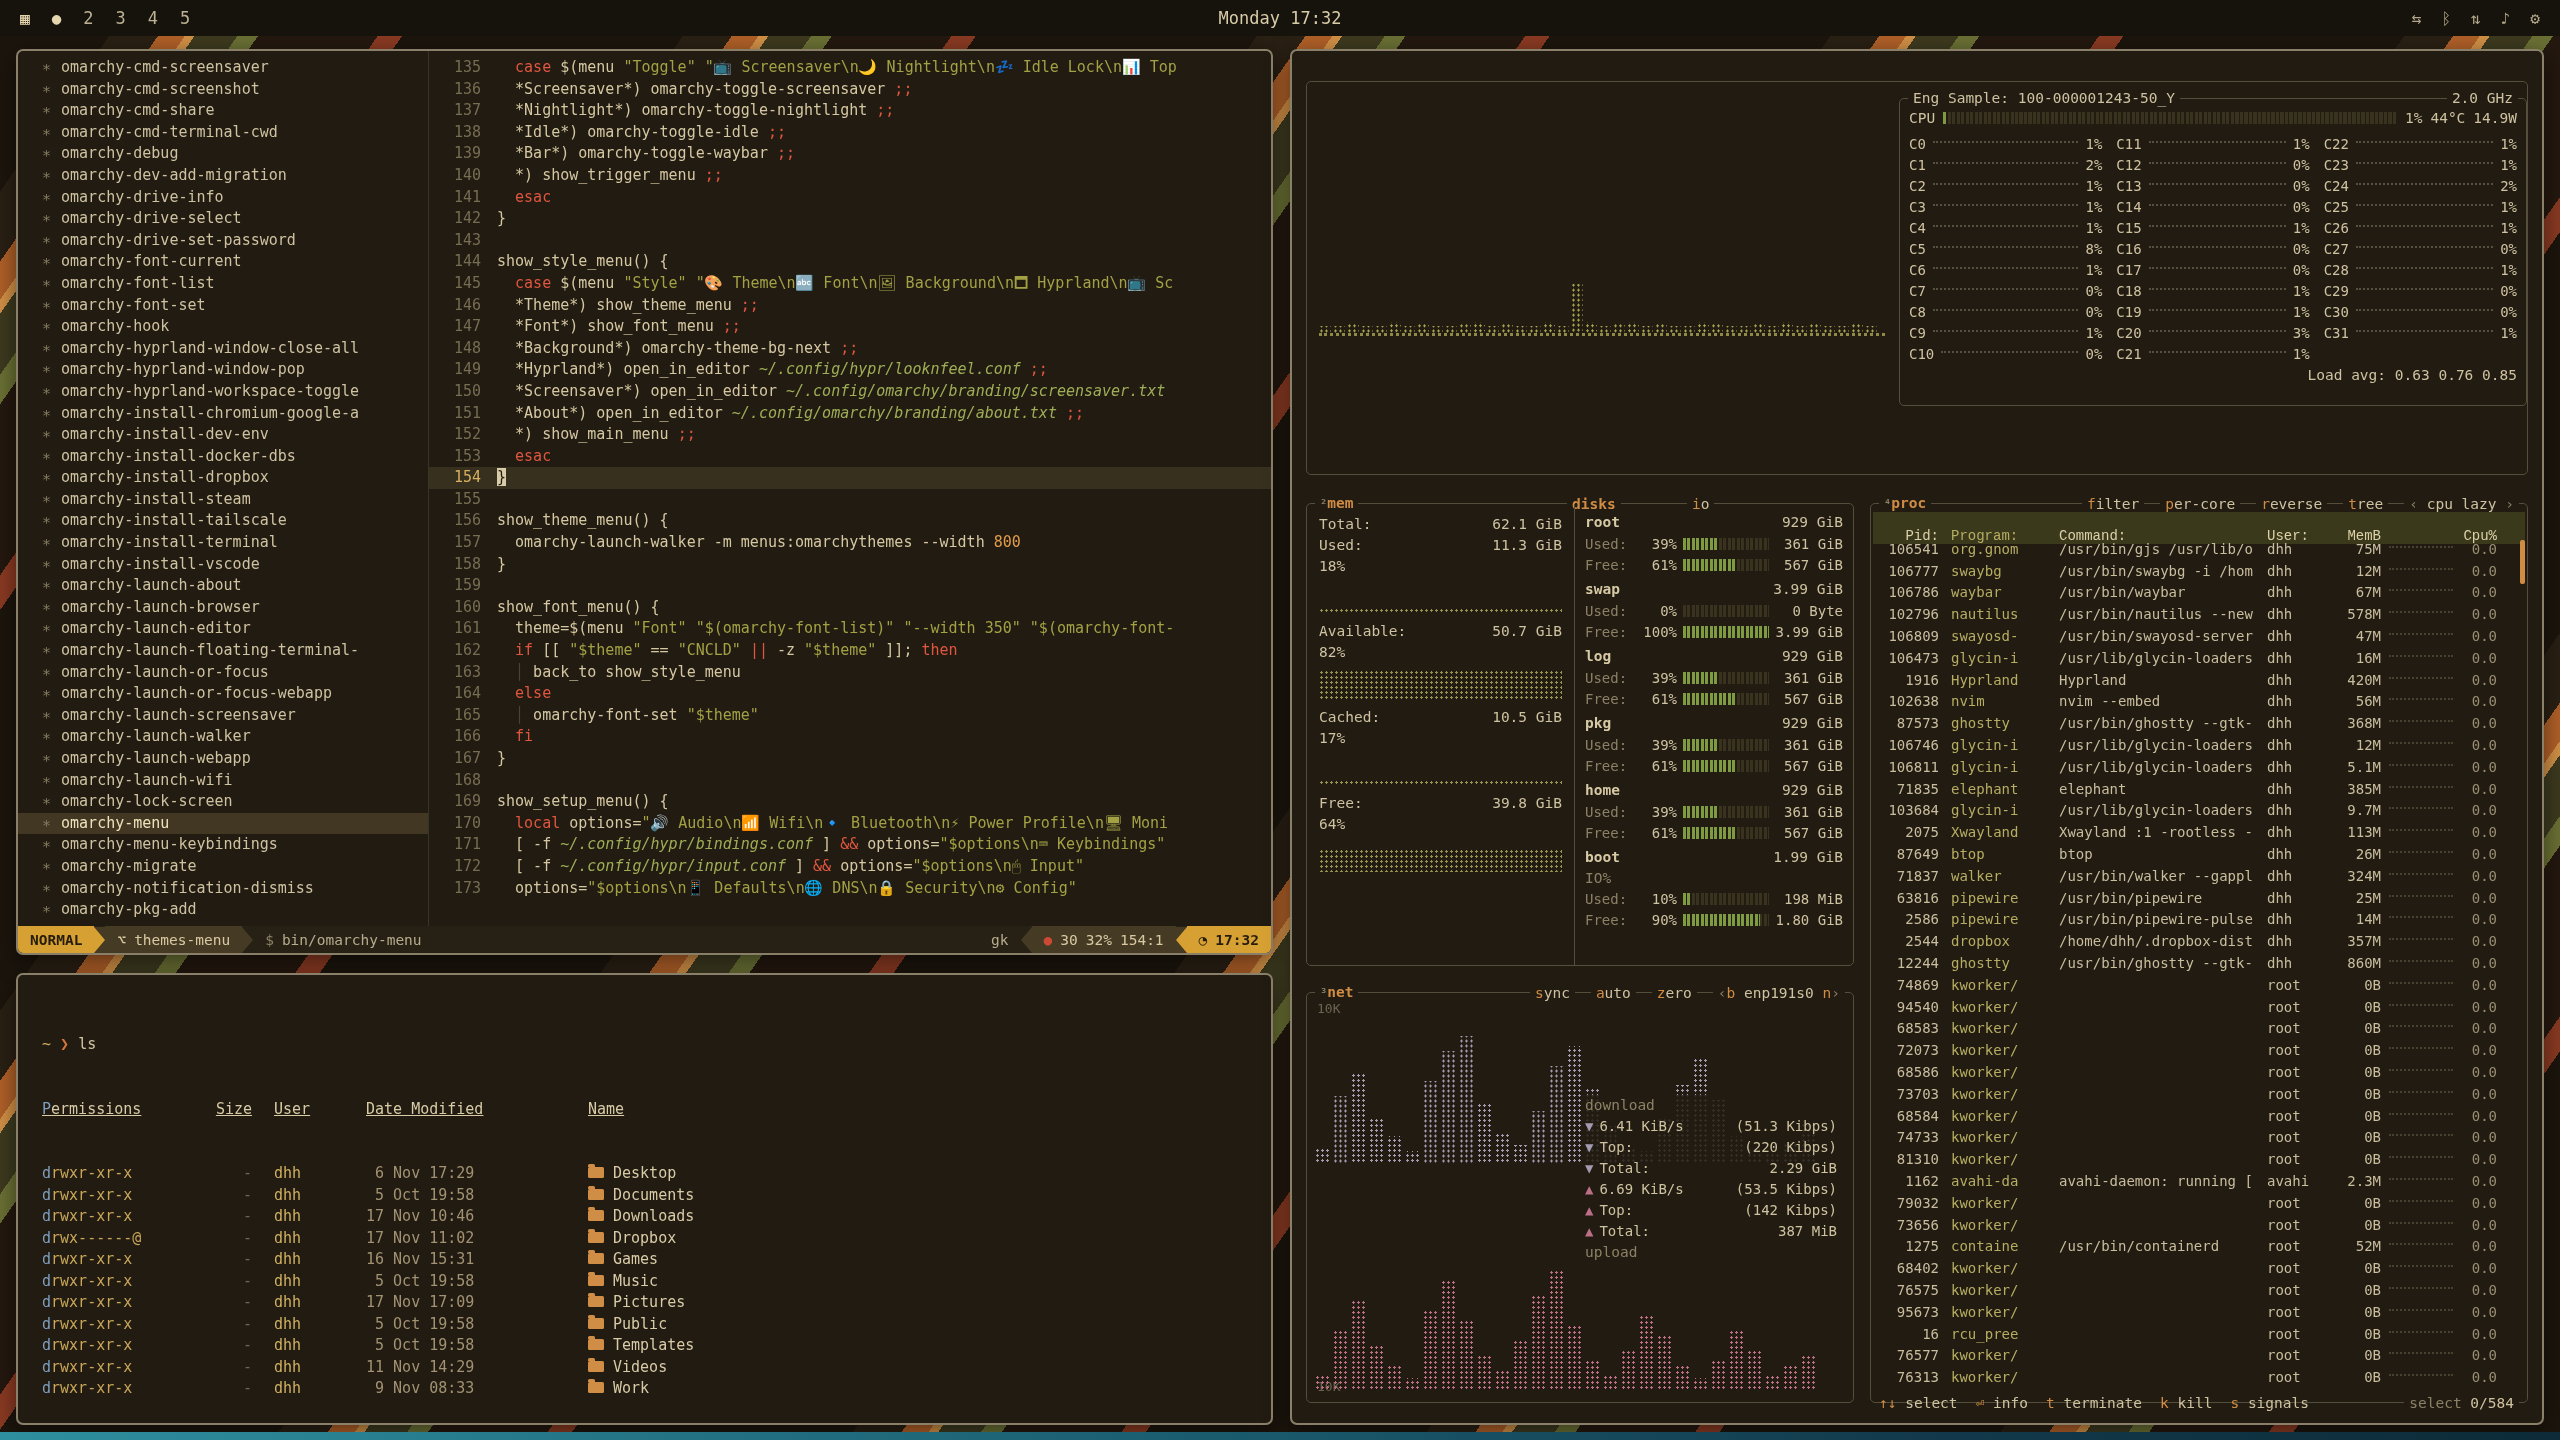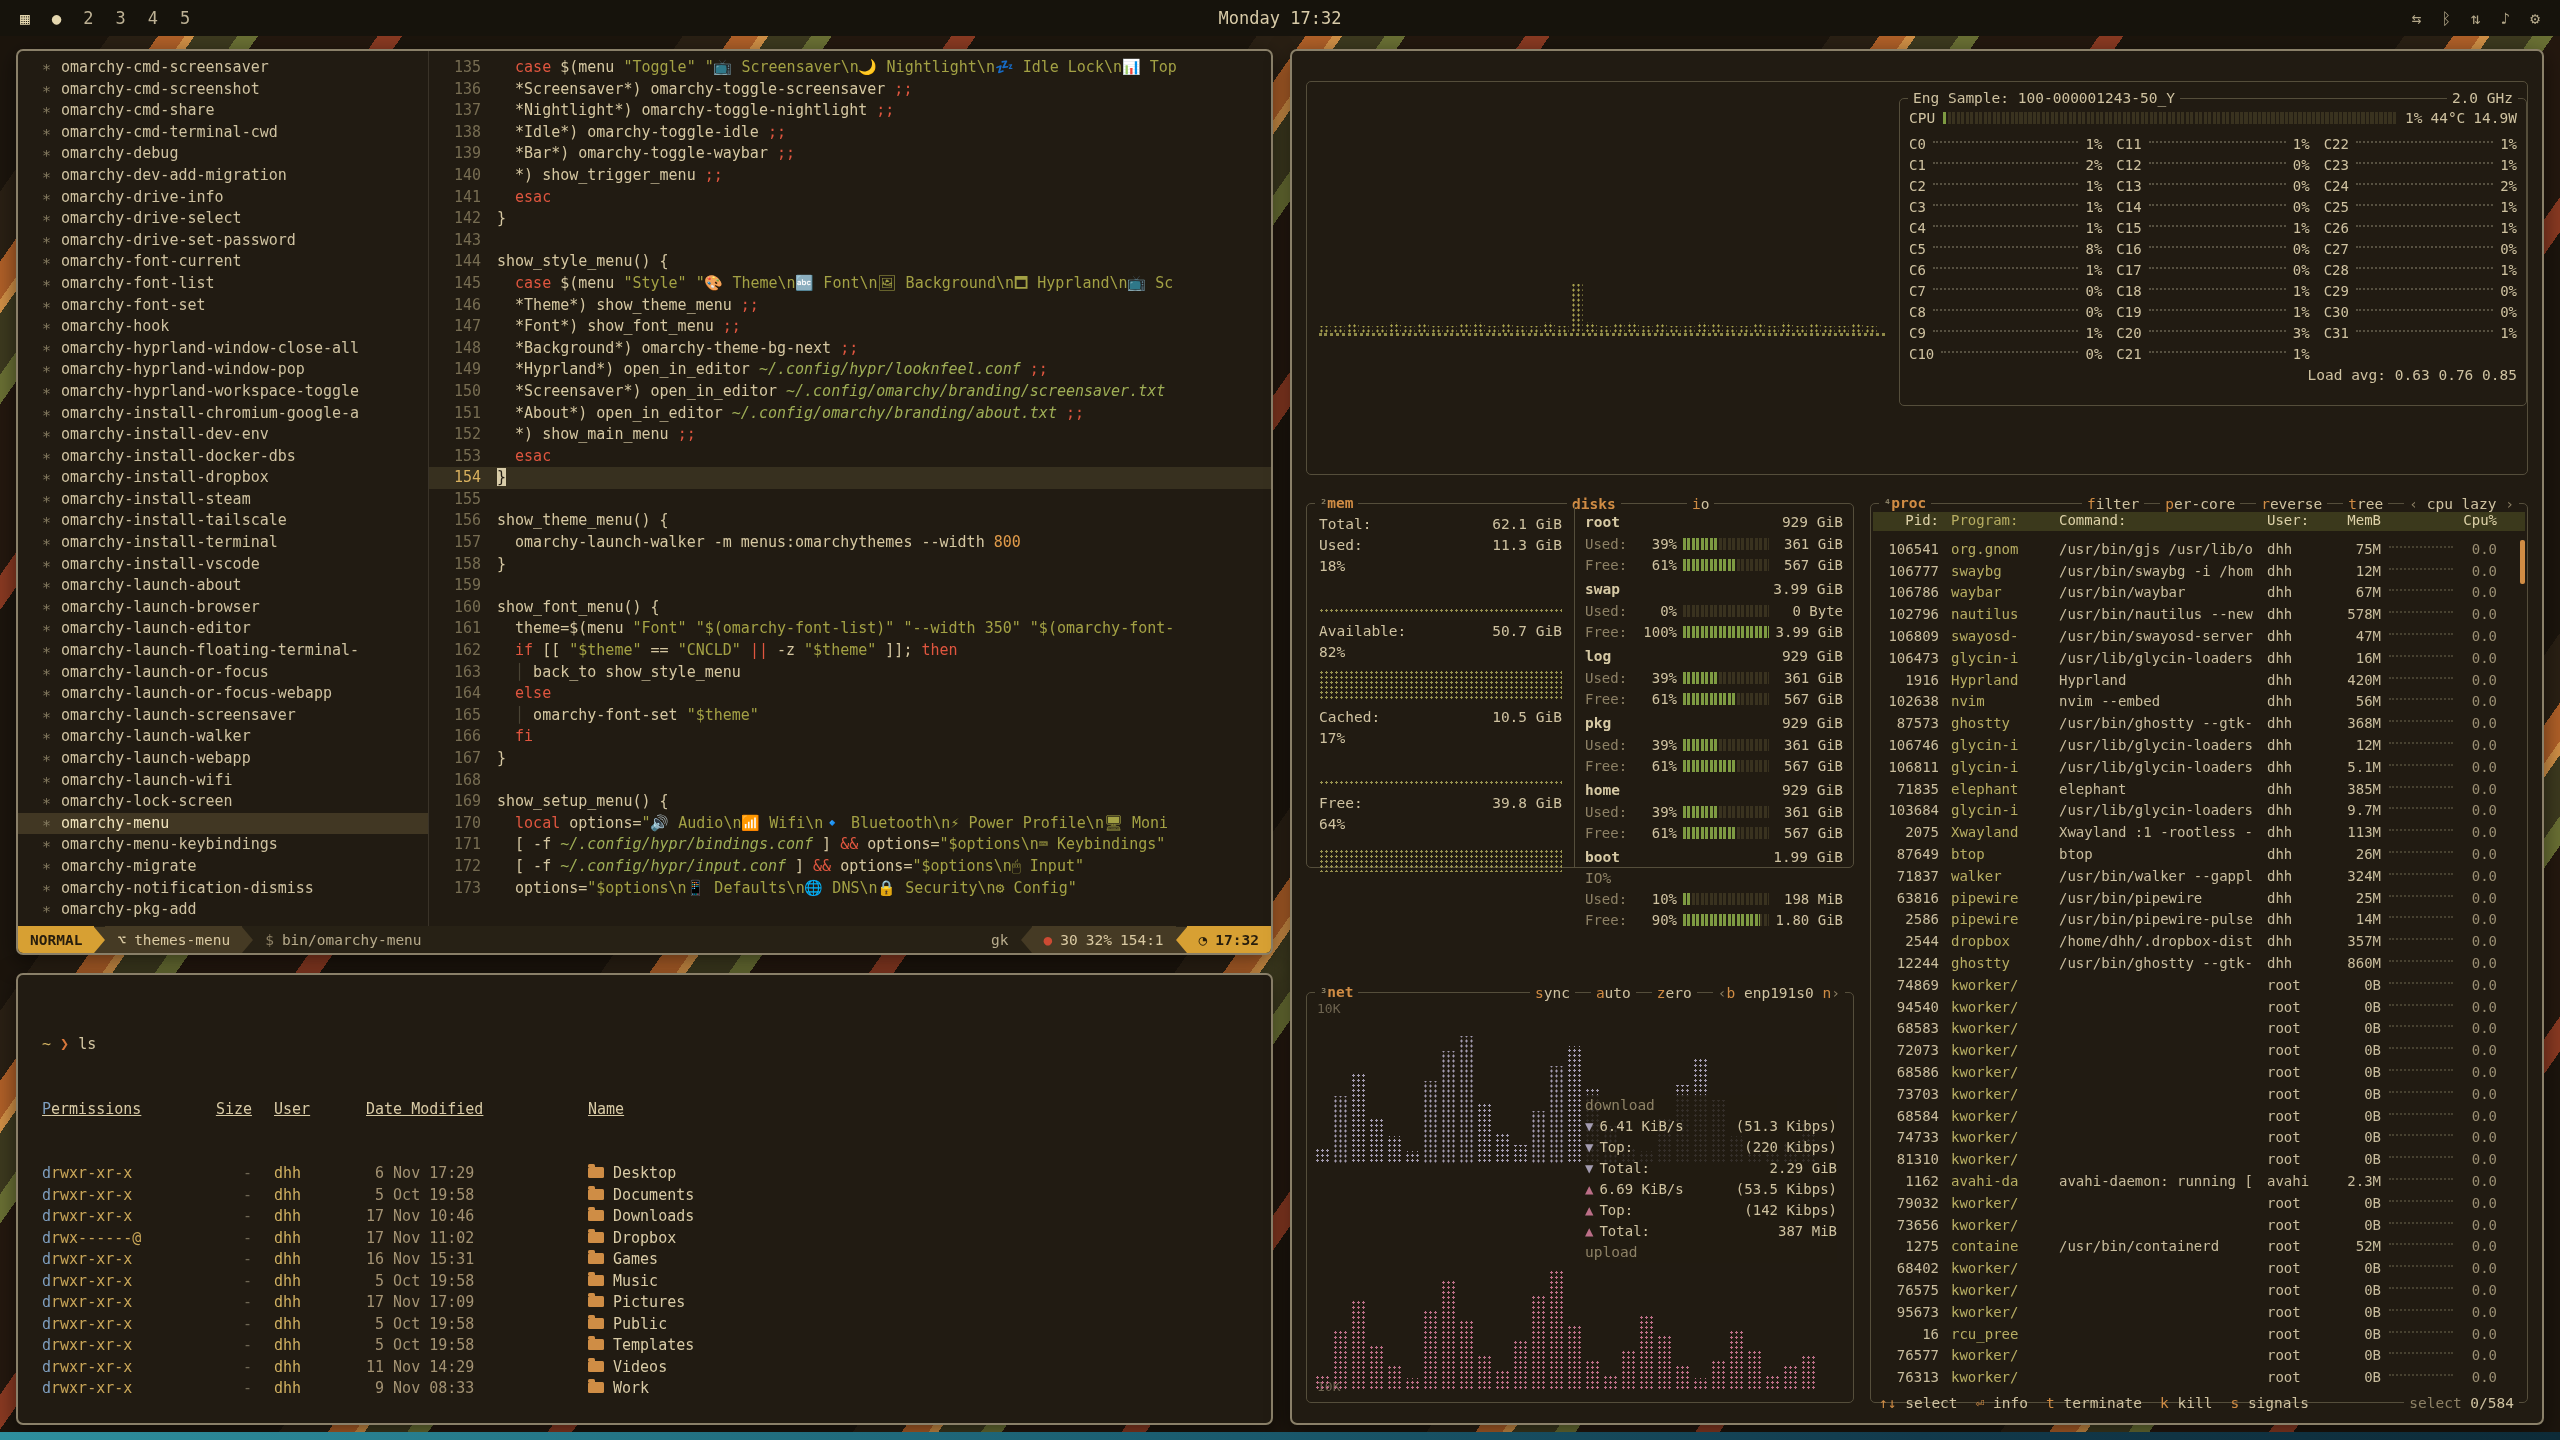--- a/index.html
+++ b/index.html
@@ -106,21 +106,21 @@
   .h-meter { position:relative; height:12px; background:#39321f; flex:1; }
   .h-meter .fill { position:absolute; left:0; top:0; bottom:0; background:#7e9b42; }
   .h-meter::after { content:""; position:absolute; inset:0;
     background:repeating-linear-gradient(90deg, transparent 0 3px, #211b12 3px 4.5px); }
   #cores { display:grid; grid-template-rows:repeat(11,21px); grid-auto-flow:column;
     grid-auto-columns:1fr; column-gap:14px; margin-top:4px; }
   .core { display:flex; align-items:center; font-size:14px; }
   .leader { flex:1; border-bottom:2px dotted #565040; margin:0 7px 4px; }
   .load-row { text-align:right; height:22px; line-height:22px; }
 
-  #memdisk-box { left:14px; top:452px; width:548px; height:365px; }
+  #memdisk-box { left:14px; top:452px; width:548px; height:463px; }
   #mem-pane { position:absolute; left:0; top:0; bottom:0; width:267px; padding:10px 12px; }
   #disk-pane { position:absolute; left:267px; top:0; bottom:0; right:0;
     border-left:1.5px solid #554e3b; padding:8px 10px; }
   .kv { display:flex; justify-content:space-between; height:21px; line-height:21px; }
   .pct-row { height:20px; line-height:20px; color:#cfc2a0; }
   .mgraph { height:36px; position:relative; margin:2px 0 7px; }
   .mgraph .vfill { position:absolute; left:0; right:0; bottom:0; color:#97914f;
     background-image:radial-gradient(currentColor 1.2px, transparent 1.4px);
     background-size:5px 5px; }
   .disk-sec { margin-bottom:4px; }
@@ -141,22 +141,22 @@
   #up-bars { position:absolute; left:8px; right:8px; bottom:12px; height:200px;
     display:flex; align-items:flex-end; gap:3px; }
   #up-bars .bar { color:#bd6f88; width:15px; }
   #net-info { position:absolute; left:278px; top:102px; width:252px; background:rgba(33,27,18,.85); }
   .net-row { display:flex; height:21px; line-height:21px; font-size:14px; }
   .net-row .na { margin-left:6px; }
   .net-row .nb { margin-left:auto;text-align:center; }
   .net-title { color:#8d8165; height:21px; line-height:21px; }
 
   #proc-box { left:578px; top:452px; right:14px; height:900px; }
-  #proc-head { position:absolute; left:2px; right:2px; top:8px; height:19px;
-    background:#3b391c; color:#ddd1a8; display:flex; align-items:flex-start; font-size:14px; }
+  #proc-head { position:absolute; left:2px; right:2px; top:8px; height:32px;
+    background:#3b391c; color:#ddd1a8; display:flex; align-items:flex-end; font-size:14px;font-family:Liberation Mono, monospace; }
   #proc-rows { position:absolute; left:2px; right:2px; top:34px; bottom:14px; overflow:hidden; }
   .prow { display:flex; align-items:center; height:21.8px; font-size:14px; color:#c9bd9d; }
   .p-pid { width:66px; text-align:right; flex:0 0 auto; }
   .p-prog { width:108px; margin-left:12px; flex:0 0 auto; color:#b7ad62; }
   .p-cmd { flex:1; overflow:hidden; white-space:pre; }
   .p-user { width:62px; flex:0 0 auto; }
   .p-mem { width:52px; text-align:right; flex:0 0 auto; }
   .p-lead { width:64px; border-bottom:2px dotted #474130; margin:0 8px 4px; flex:0 0 auto; }
   .p-cpu { width:36px; text-align:right; color:#9a8e72; flex:0 0 auto; margin-right:28px; }
   #proc-scroll { position:absolute; right:2px; top:36px; width:5px; height:44px;

